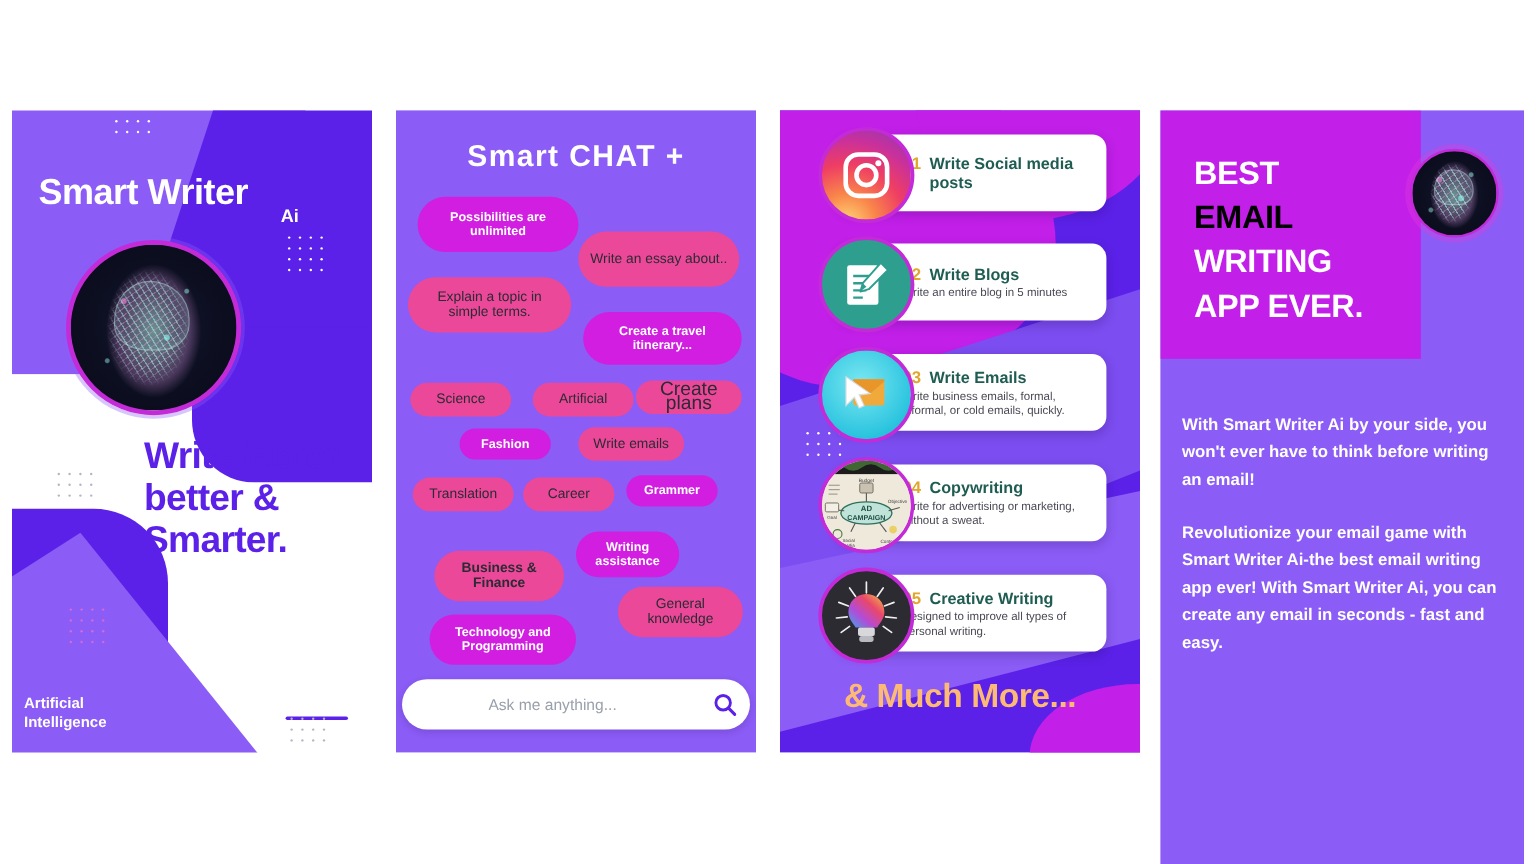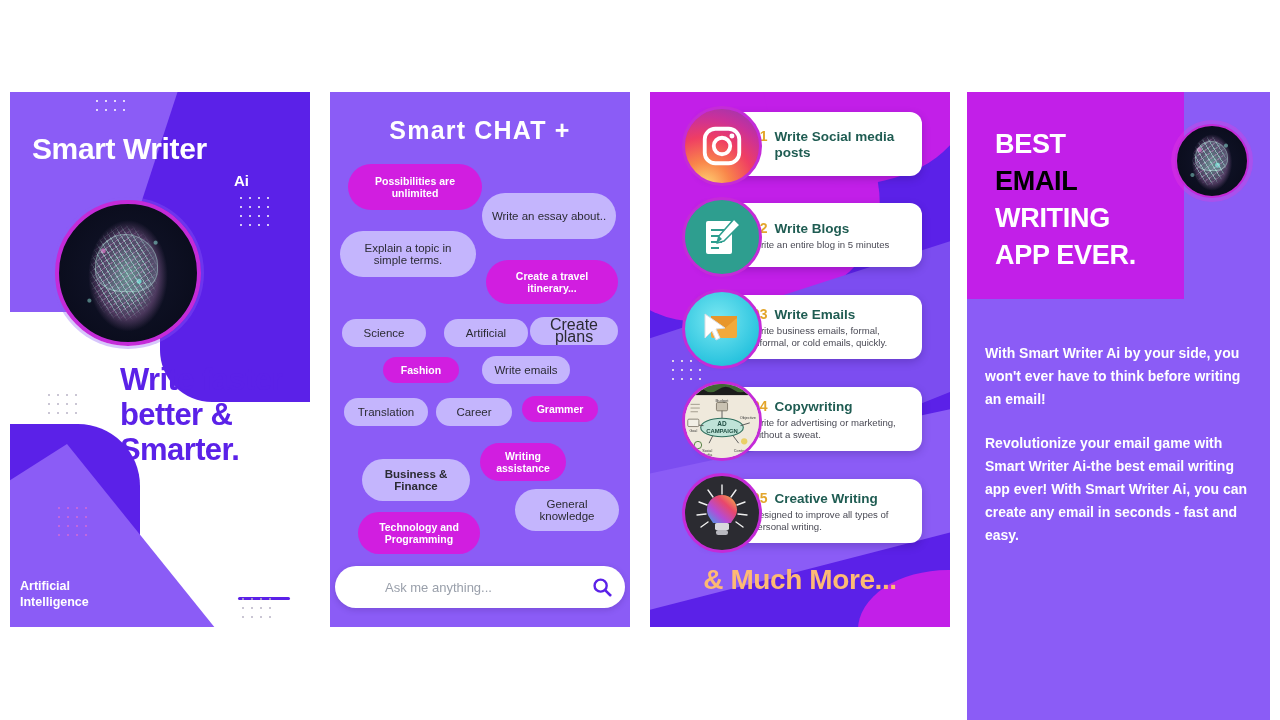--- a/index.html
+++ b/index.html
@@ -27,21 +27,21 @@
     border-bottom-left-radius: 44px;
     clip-path: polygon(34% 0, 100% 0, 100% 100%, 0 100%);
   }
   #p1-darkwedge2 {
     position:absolute; left:150px; top:180px; width: 166px; height: 130px;
     background:#5B21E8;
     border-bottom-left-radius: 52px;
     clip-path: polygon(0 0, 100% 0, 100% 100%, 0 100%);
   }
   #p1-title {
-    position:absolute; left:22px; top:40px; width:262px;
+    position:absolute; left:22px; top:52px; width:262px;
     color:#ffffff; font-size:30px; font-weight:700; letter-spacing:-0.4px;
   }
   #p1-ai {
     position:absolute; left:224px; top:80px;
     color:#ffffff; font-size:15px; font-weight:600;
   }
   .headshot {
     border-radius:50%;
     background:
       radial-gradient(circle at 32% 34%, rgba(219,112,196,.75) 0 2px, transparent 3px),
@@ -106,32 +106,32 @@
   #panel2 { left:330px; top:92px; width:300px; height:535px; background:#8B5CF6; }
   #p2-title {
     position:absolute; left:0; top:24px; width:300px; text-align:center;
     color:#ffffff; font-size:25px; font-weight:700; letter-spacing:1.2px;
   }
   .pill {
     position:absolute; display:flex; align-items:center; justify-content:center;
     text-align:center; border-radius:40px; font-size:10.5px; line-height:12.5px;
     padding:4px 8px;
   }
-  .pill.white { background:#c4b5fd; color:#2b2b33; font-weight:400; }
+  .pill.white { background:#ec4899; color:#2b2b33; font-weight:400; }
   .pill.pink  { background:#D11EE0; color:#ffffff; font-weight:700; }
 
   #p2-search {
     position:absolute; left:5px; top:474px; width:290px; height:42px;
     background:#ffffff; border-radius:24px; display:flex; align-items:center;
     box-shadow:0 2px 6px rgba(40,10,90,.18);
   }
   #p2-search-input {
     flex:1; border:none; outline:none; background:transparent;
     font-family:"Liberation Sans", sans-serif; font-size:13px; color:#2b2b33;
-    padding-left:50px;
+    padding-left:72px;
   }
   #p2-search-input::placeholder { color:#9aa0ab; }
   #p2-search-btn {
     width:46px; height:42px; display:flex; align-items:center; justify-content:center;
     background:transparent; border:none; cursor:pointer;
   }
 
   
   #panel3 { left:650px; top:92px; width:300px; height:535px; background:#5B21E8; }
   #p3-bg-magenta-tl {

